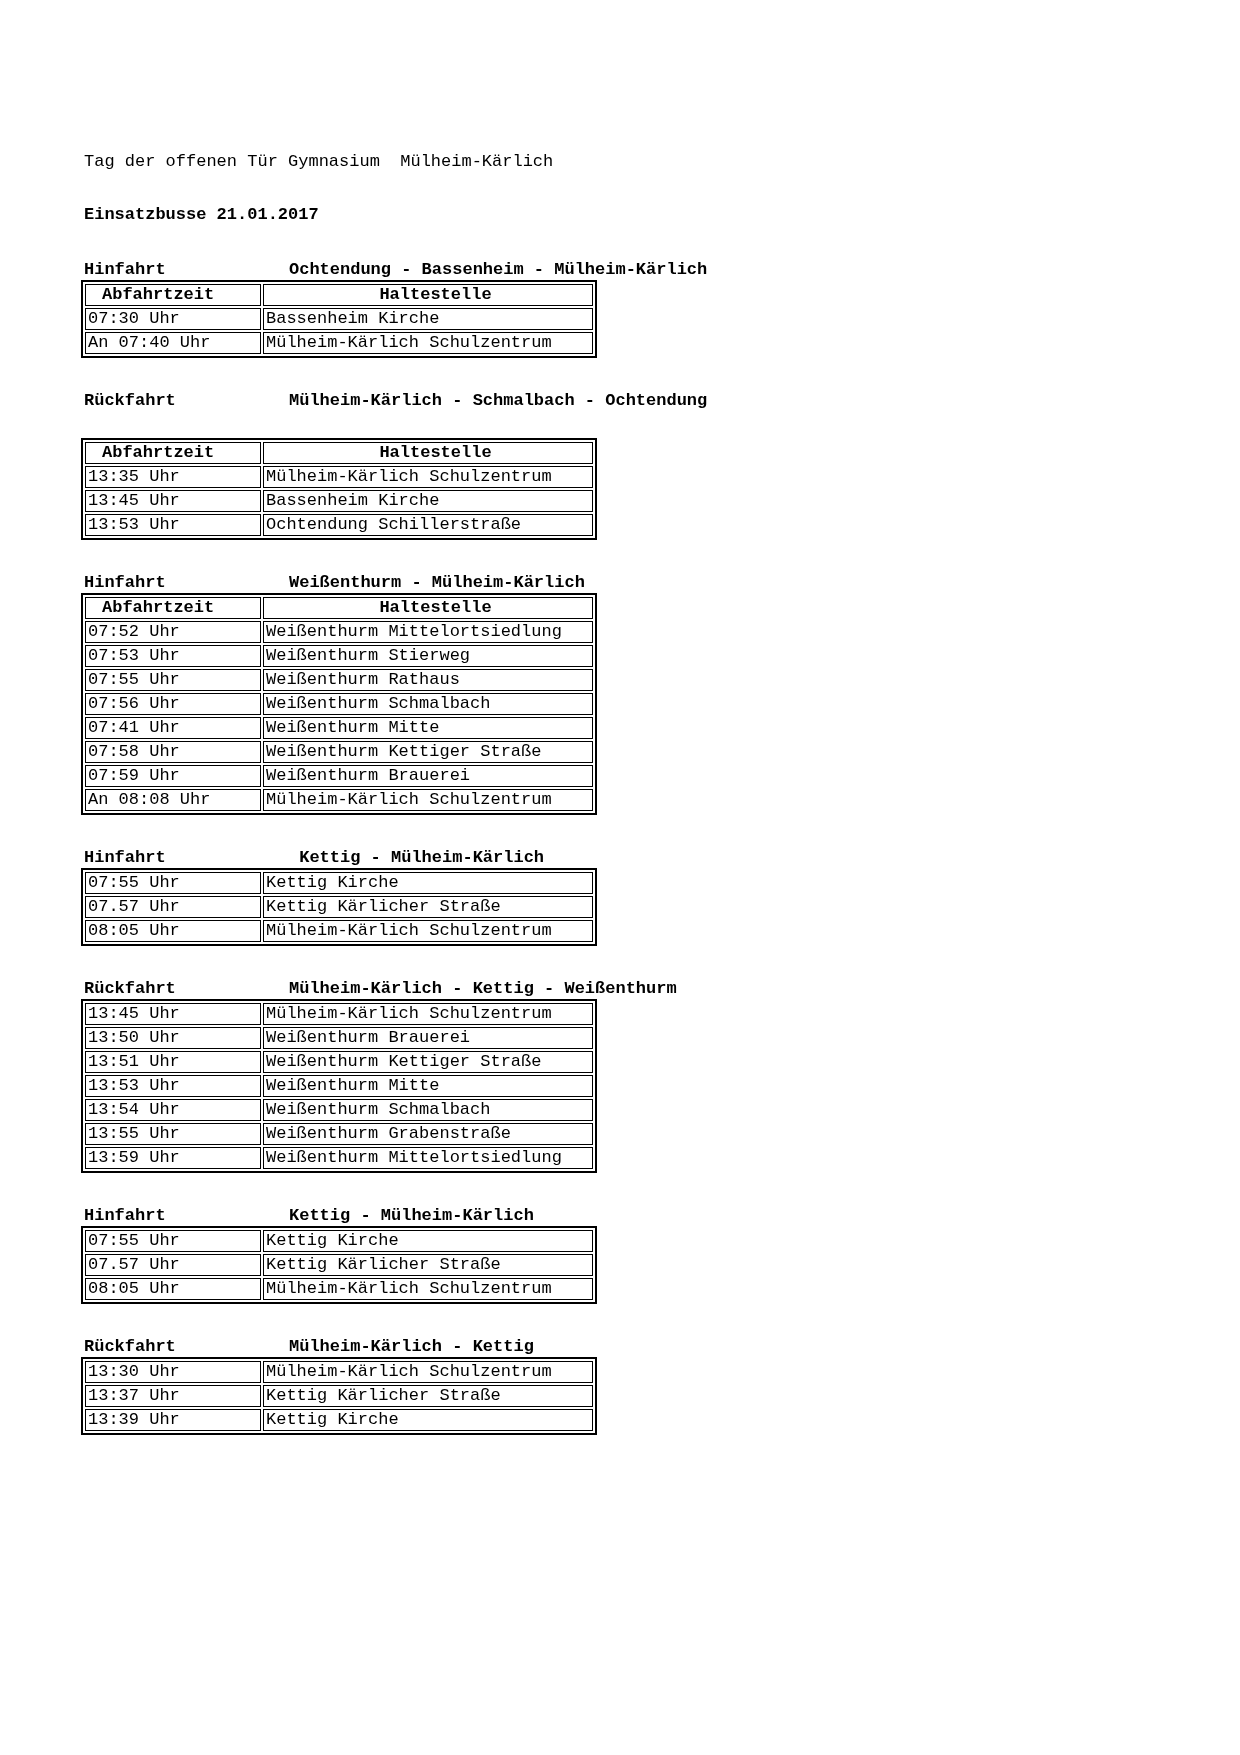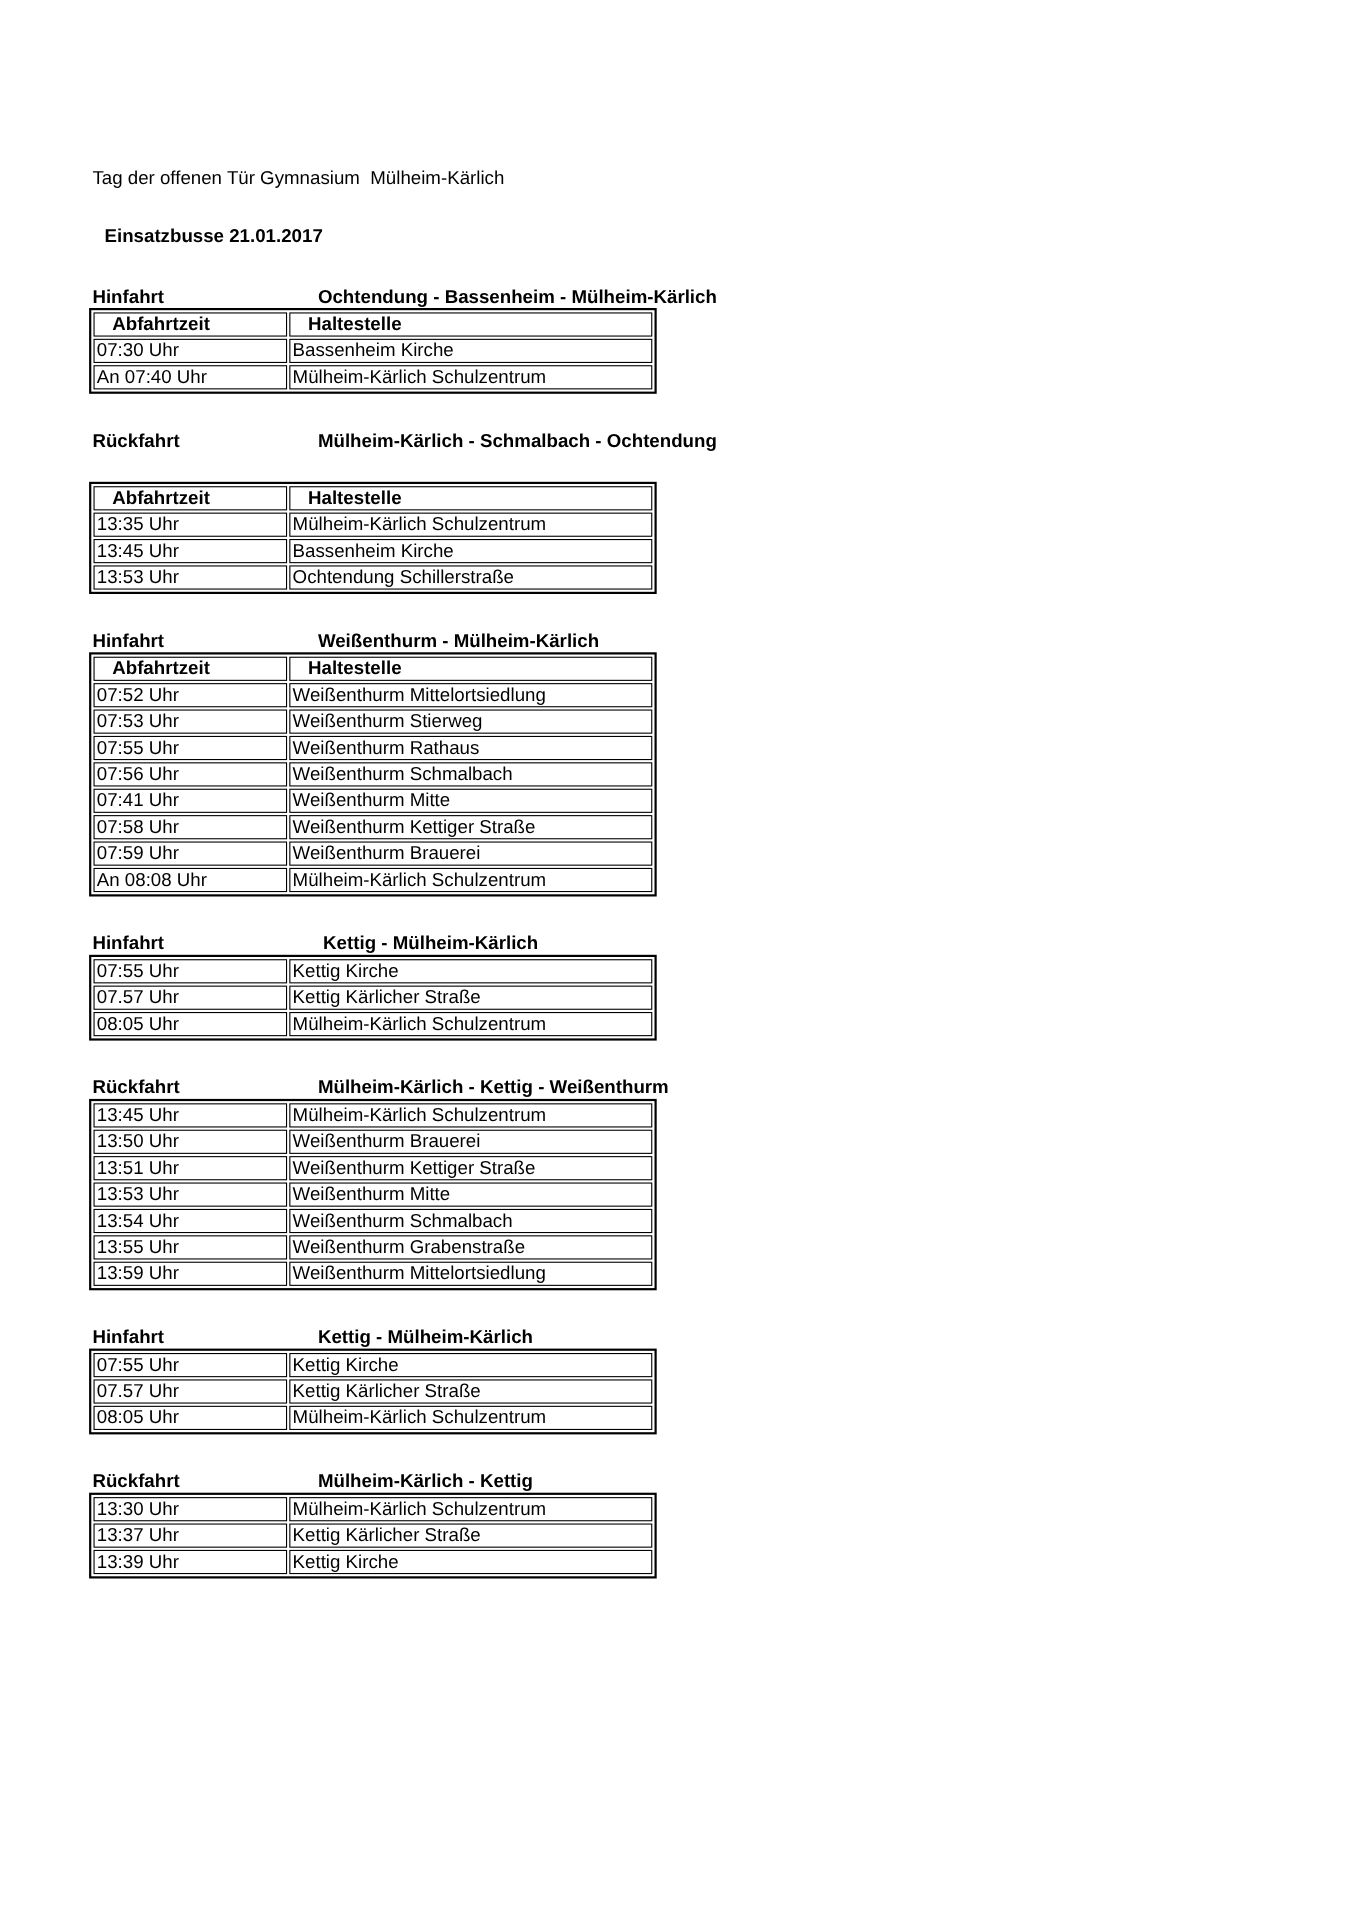--- a/index.html
+++ b/index.html
@@ -2,34 +2,34 @@
 <html><head>
 <meta charset="utf-8">
 <style>
   html, body { margin: 0; padding: 0; background: #ffffff; }
   .page {
     position: relative;
     width: 1202px;
     height: 1755px;
     background: #ffffff;
     color: #000000;
-    font-family: Liberation Sans, sans-serif;
+    font-family: Liberation Mono, monospace;
     font-size: 17px;
     box-sizing: border-box;
     padding: 152px 40px 0 81px;
     overflow: hidden;
   }
   .title {
     margin: 0 0 0 3px;
     font-weight: 400;
     line-height: 20px;
     white-space: pre;
   }
   .subtitle {
-    margin: 33px 0 0 14px;
+    margin: 33px 0 0 3px;
     font-weight: 700;
     line-height: 20px;
     white-space: pre;
   }
   .section-heading {
     display: flex;
     margin: 33px 0 0 3px;
     font-weight: 700;
     line-height: 20px;
     gap: 24px;
@@ -52,21 +52,21 @@
     height: 20px;
     line-height: 20px;
     padding: 0 1px 0 2px;
     overflow: hidden;
     white-space: nowrap;
     font-weight: 400;
     text-align: left;
     font-size: 17px;
   }
   table.schedule th { font-weight: 700; padding-left: 16px; }
-  table.schedule th.stop-header { }
+  table.schedule th.stop-header { text-align: center; }
   td.stop-cell { padding-left: 3px; }
 </style>
 </head>
 <body>
 
 <div class="page">
   <p class="title">Tag der offenen Tür Gymnasium  Mülheim-Kärlich</p>
   <p class="subtitle">Einsatzbusse 21.01.2017</p>
   <div id="sections">
   <div class="section">

